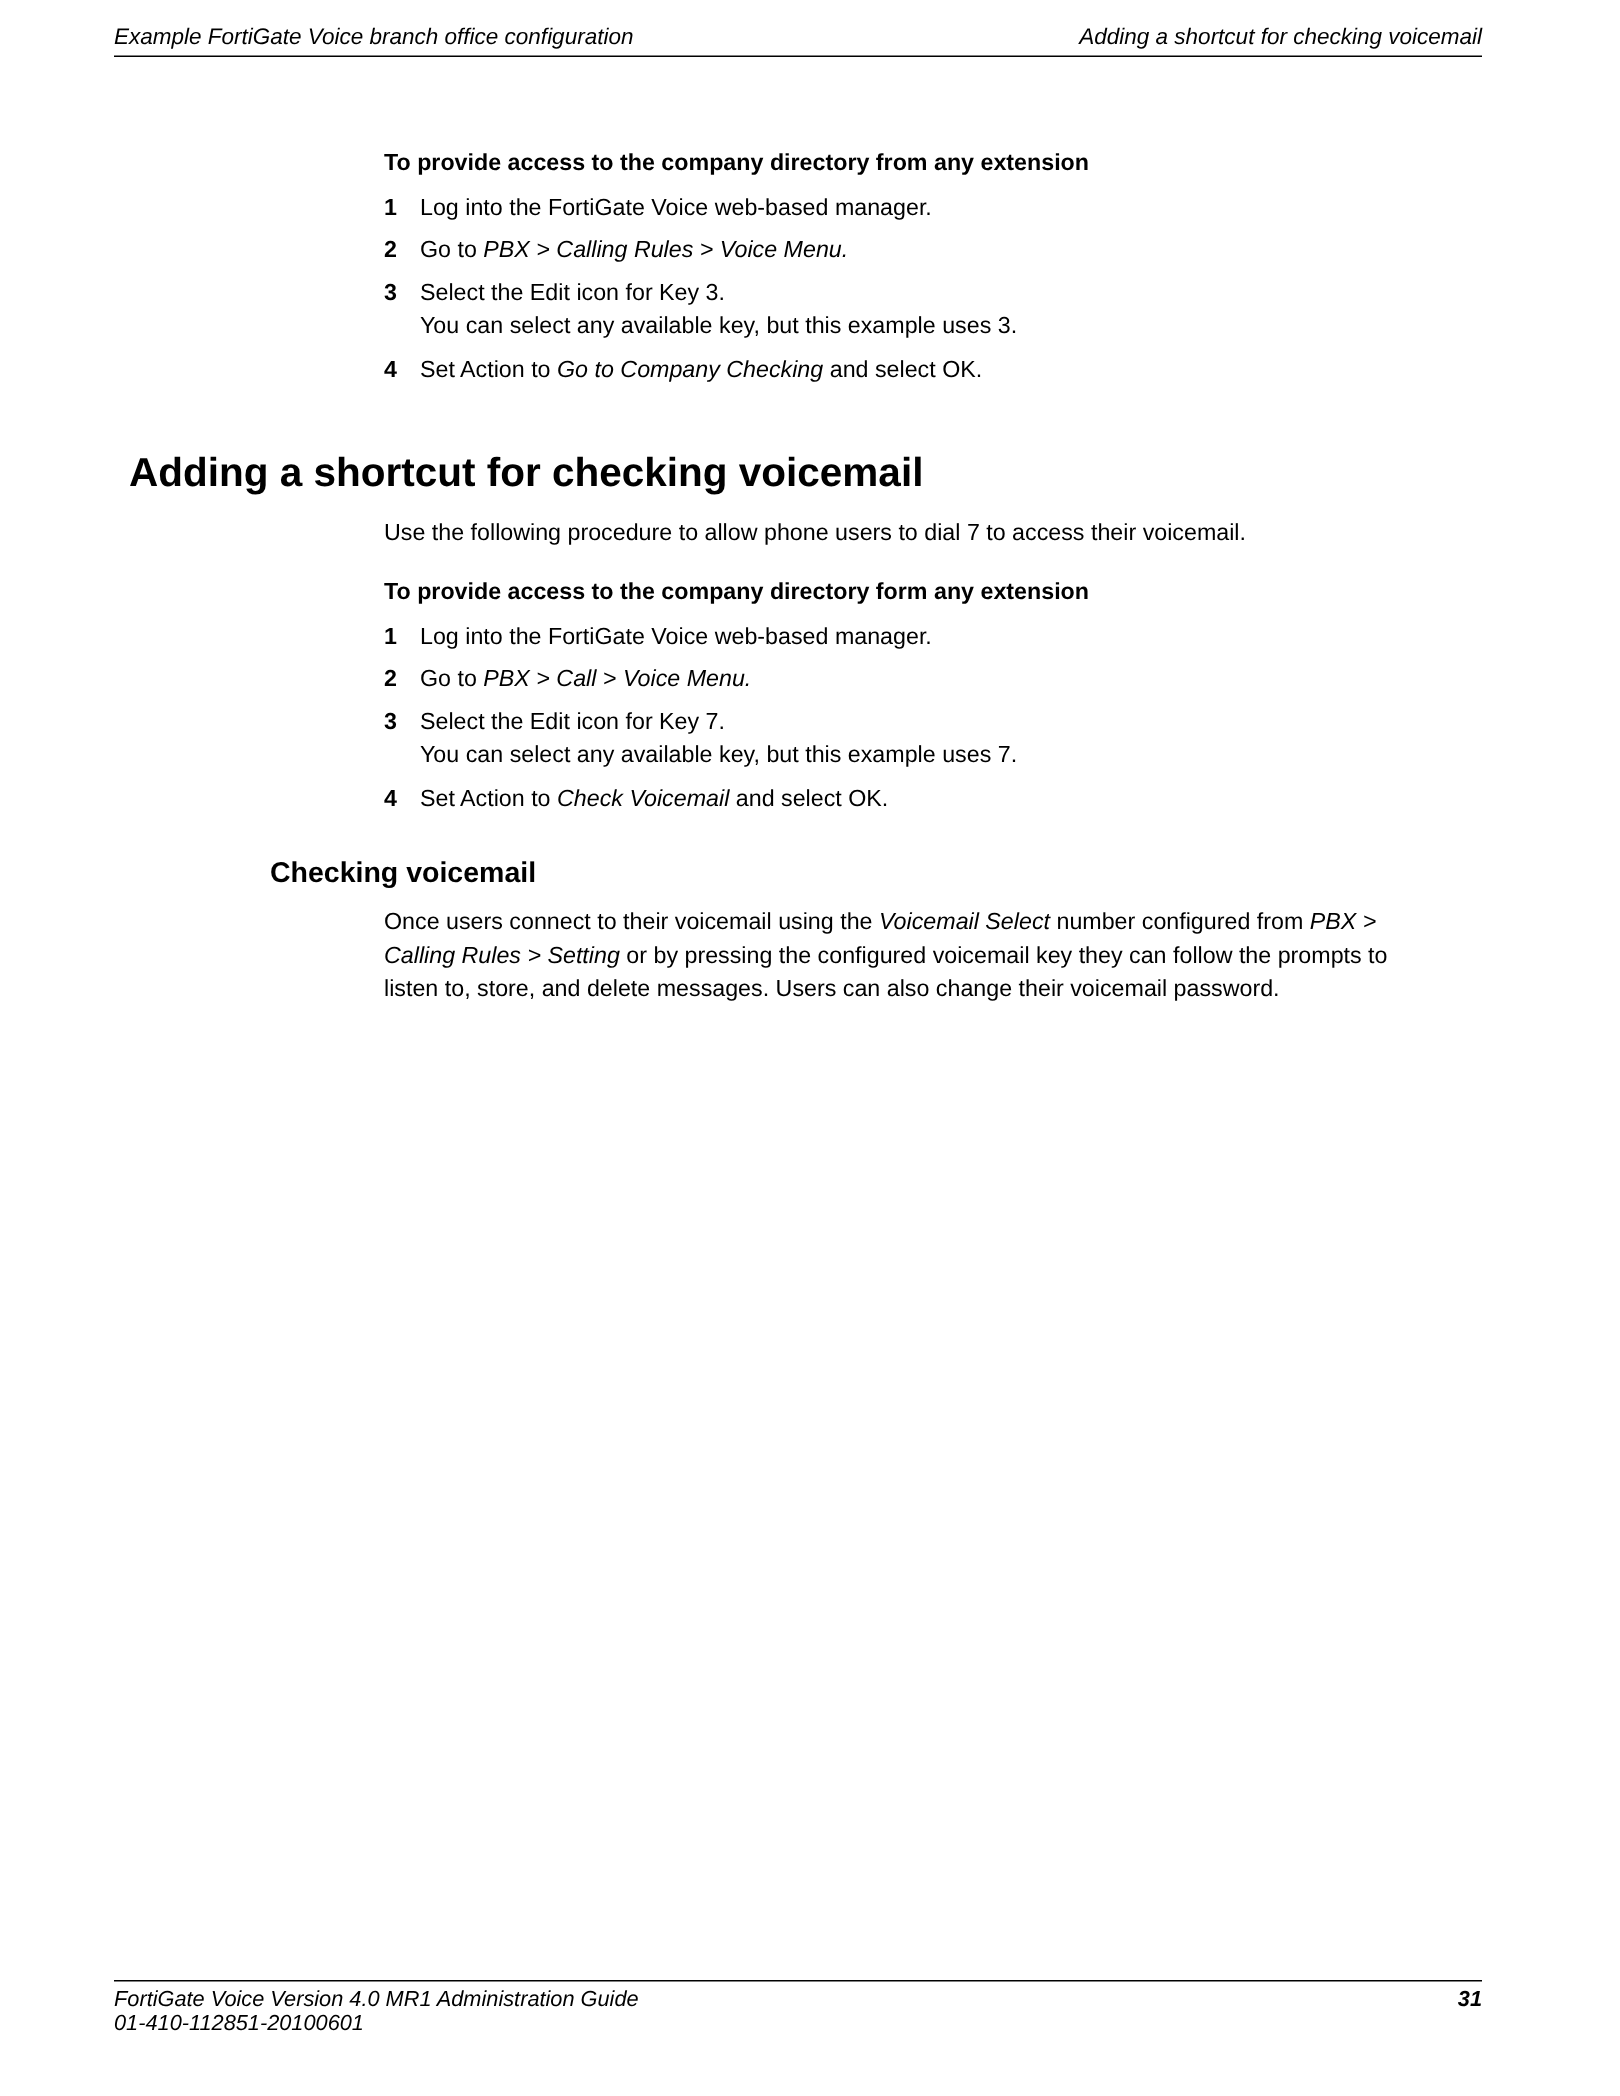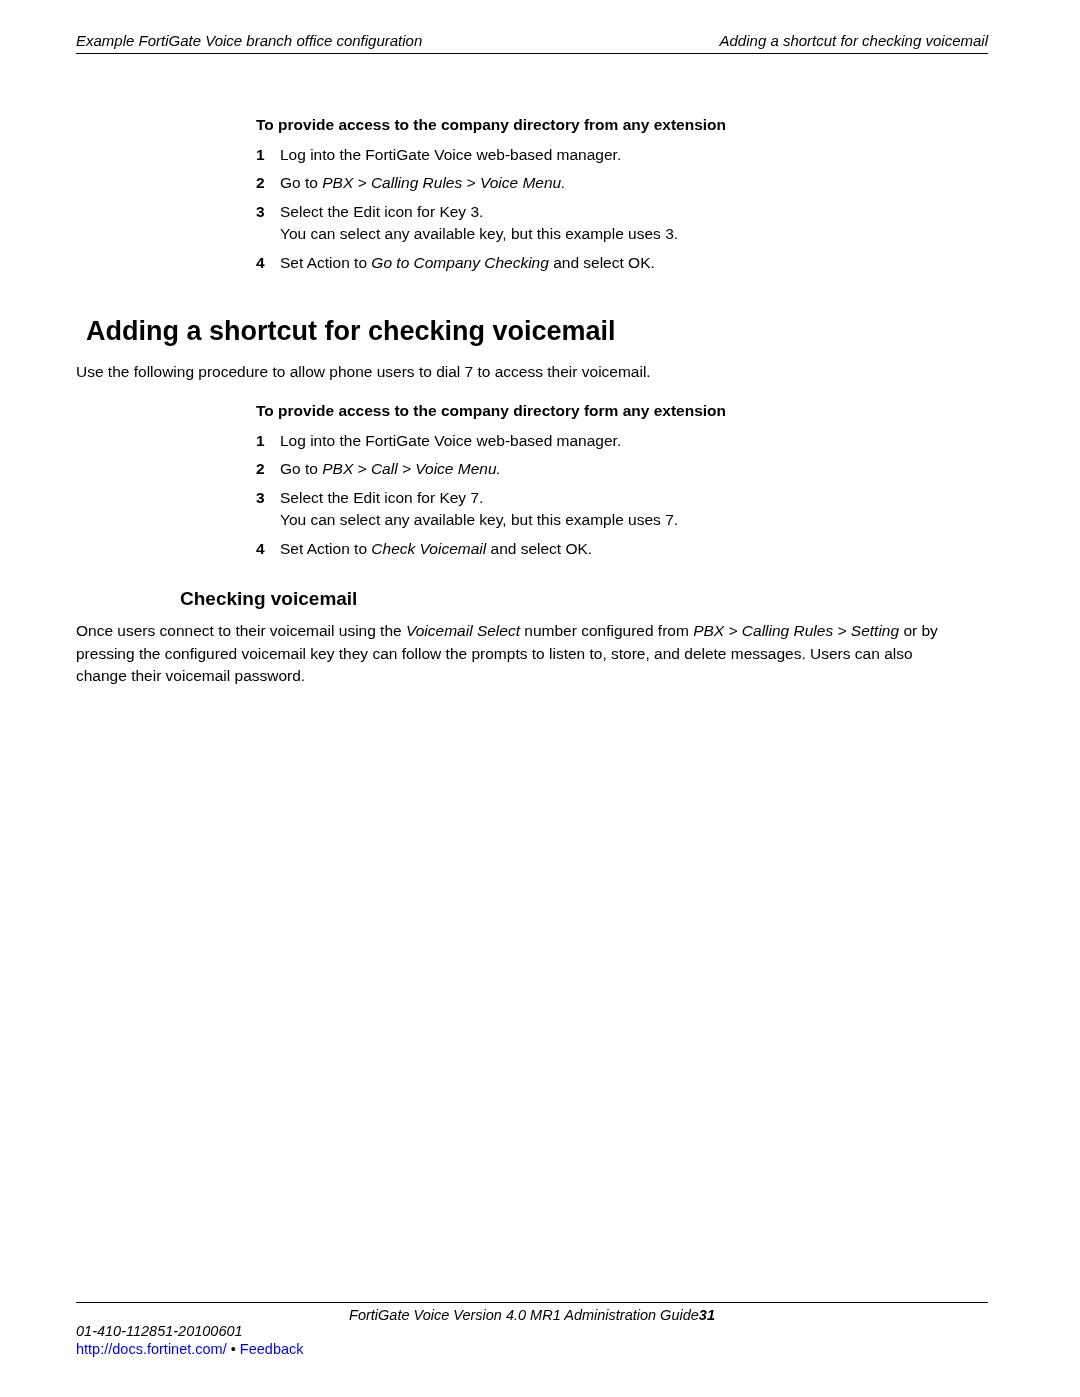--- a/index.html
+++ b/index.html
@@ -8,21 +8,21 @@
     color: #000;
     margin: 0;
     padding: 0;
     background: #fff;
   }
   .page {
     width: 1064px;
     height: 1397px;
     position: relative;
     box-sizing: border-box;
-    padding: 32px 76px 40px 76px;
+    padding: 16px 76px 40px 76px;
   }
   .header {
     display: flex;
     justify-content: space-between;
     font-style: italic;
     font-size: 15px;
     padding-bottom: 4px;
     border-bottom: 1px solid #000;
     margin-bottom: 62px;
   }
@@ -50,20 +50,21 @@
   .li .txt {
     flex: 1;
   }
   .italic { font-style: italic; }
   h1.main-heading {
     font-size: 27px;
     font-weight: bold;
     margin: 42px 0 14px 10px;
   }
   .para {
+    margin-left: 180px;
     margin-right: 40px;
     font-size: 15.5px;
     line-height: 1.45;
     margin-bottom: 18px;
   }
   h2.sub-heading {
     font-size: 19px;
     font-weight: bold;
     margin: 28px 0 10px 104px;
   }
@@ -71,21 +72,21 @@
     position: absolute;
     left: 76px;
     right: 76px;
     bottom: 40px;
     font-size: 14.5px;
   }
   .footer-line {
     border-top: 1px solid #000;
     padding-top: 4px;
     display: flex;
-    justify-content: center;
+    justify-content: space-between;
   }
   .footer-left { font-style: italic; }
   .footer-page { font-style: italic; font-weight: bold; }
   .footer-links { font-size: 14.5px; margin-top: 2px; }
   .link { color: #0000ee; }
 </style>
 </head>
 <body>
 
 <div class="page">
@@ -161,18 +162,15 @@
   <div class="footer">
     <div class="footer-line">
       <div class="footer-left">
         <div>FortiGate Voice Version 4.0 MR1 Administration Guide</div>
       </div>
       <div class="footer-page">31</div>
     </div>
     <div class="footer-left" style="font-style:italic;">
       <span>01-410-112851-20100601</span>
     </div>
-    <div class="footer-links">
-      <span class="link">http://docs.fortinet.com/</span><span> • </span><span class="link">Feedback</span>
-    </div>
   </div>
 
 </div>
 
 </body></html>

